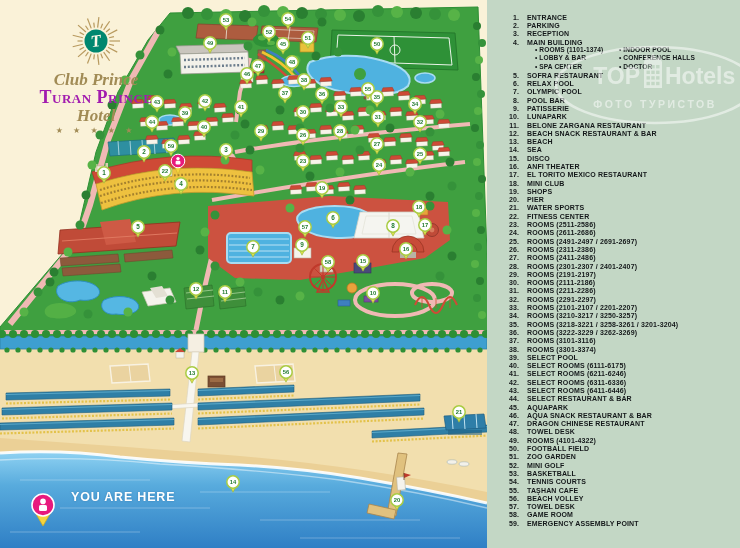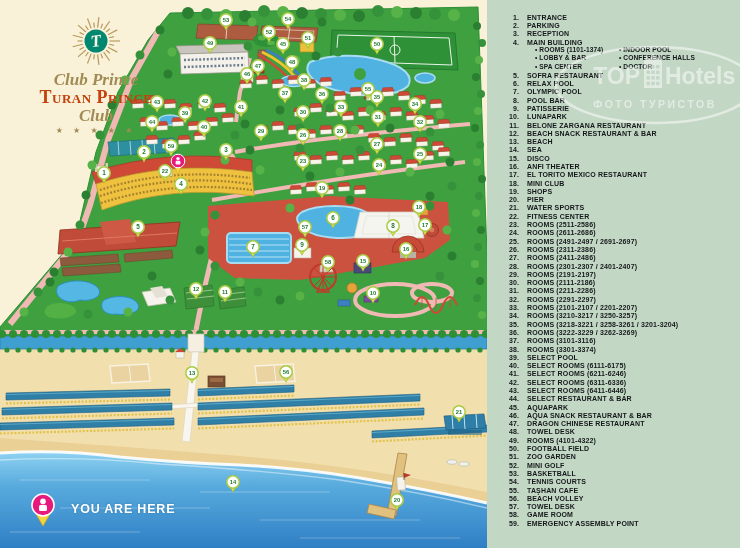--- a/index.html
+++ b/index.html
@@ -8,38 +8,38 @@
   .stage{position:absolute;inset:0;}
 
   
   .map-area{position:absolute;left:0;top:0;width:487px;height:548px;background:#FAF2D8;}
   #map{position:absolute;left:0;top:0;}
 
   
   .logo{position:absolute;left:28px;top:12px;width:136px;text-align:center;color:#A18B55;z-index:5;}
   .logo .licon{display:block;margin:0 auto;}
   .logo .l1{font-family:"Liberation Serif",serif;font-style:italic;font-weight:bold;font-size:17px;line-height:17px;margin-top:1px;}
-  .logo .l2{font-family:"Liberation Serif",serif;font-weight:bold;font-size:18px;line-height:19px;letter-spacing:.5px;color:#c2410c;font-variant:small-caps;}
+  .logo .l2{font-family:"Liberation Serif",serif;font-weight:bold;font-size:18px;line-height:19px;letter-spacing:.5px;color:#a21caf;font-variant:small-caps;}
   .logo .l3{font-family:"Liberation Serif",serif;font-style:italic;font-weight:bold;font-size:17px;line-height:18px;}
   .logo .lstars{font-size:8px;letter-spacing:4px;line-height:12px;color:#A18B55;}
 
   
   .legend-panel{position:absolute;left:487px;top:0;width:253px;height:548px;background:#C3D7C5;}
   .legend{position:absolute;left:0;top:13px;width:253px;}
   .lrow{display:flex;align-items:center;height:8.3px;}
   .lnum{width:32px;text-align:right;padding-right:0;font-size:7px;font-weight:bold;color:#14181a;letter-spacing:.1px;}
   .ltxt{margin-left:8px;font-size:7px;font-weight:bold;color:#14181a;letter-spacing:.15px;white-space:nowrap;}
   .lsub{margin-left:48px;display:grid;grid-template-columns:84px auto;}
   .lsub span{font-size:6.6px;font-weight:bold;color:#14181a;height:8.3px;line-height:8.3px;letter-spacing:.1px;white-space:nowrap;}
 
   
   .watermark{position:absolute;left:552px;top:42px;width:188px;height:88px;opacity:.5;pointer-events:none;z-index:6;overflow:hidden;}
 
   
-  .yah{position:absolute;left:24px;top:488px;display:flex;align-items:center;z-index:5;}
+  .yah{position:absolute;left:24px;top:488px;display:flex;z-index:5;}
   .yah-label{color:#fff;font-weight:bold;font-size:12.5px;letter-spacing:.8px;margin-left:9px;margin-top:2px;
              text-shadow:0 0 2px rgba(0,60,110,.35);transform:scaleY(1.05);}
 </style>
 </head>
 <body>
 
 <div class="stage">
 
   <div class="map-area">
     <svg id="map" width="487" height="548" viewBox="0 0 487 548">
@@ -1146,21 +1146,21 @@
             <line x1="49.6688740808706" y1="17.889717810435634" x2="55.63355392154773" y2="9.248387218552242"></line>
             <line x1="52.10489510030986" y1="20.04784411374926" x2="55.84744884116536" y2="16.732230822545283"></line>
             <line x1="53.95365634631833" y1="22.726237177409125" x2="63.25094461567704" y2="17.846643870949556"></line>
             <line x1="55.1077145352517" y1="25.76923853211797" x2="59.96242362238196" y2="24.57266021068018"></line>
           </g>
         <circle cx="42" cy="29" r="11.5" fill="#00876F"></circle>
         <text x="42" y="34.5" text-anchor="middle" font-family="Liberation Serif, serif" font-style="italic" font-weight="bold" font-size="17" fill="#FDF8E8" transform="rotate(-8 42 29)">T</text>
       </svg>
       <div class="l1">Club Prince</div>
       <div class="l2">Turan Prince</div>
-      <div class="l3">Club</div>
+      <div class="l3">Hotel</div>
       <div class="lstars">★ ★ ★ ★ ★</div>
     </div>
 
     <div class="yah">
       <svg width="38" height="40" viewBox="0 0 38 40">
         <polygon points="12,26 26,26 19,38" fill="#F5D43E" stroke="#C9A92A" stroke-width="0.8"></polygon>
         <circle cx="19" cy="17" r="11" fill="#E8197D" stroke="#FFFFFF" stroke-width="1.6"></circle>
         <circle cx="19" cy="13.4" r="2.8" fill="#FFFFFF"></circle>
         <rect x="15" y="17" width="8" height="6" rx="1.6" fill="#FFFFFF"></rect>
       </svg>

